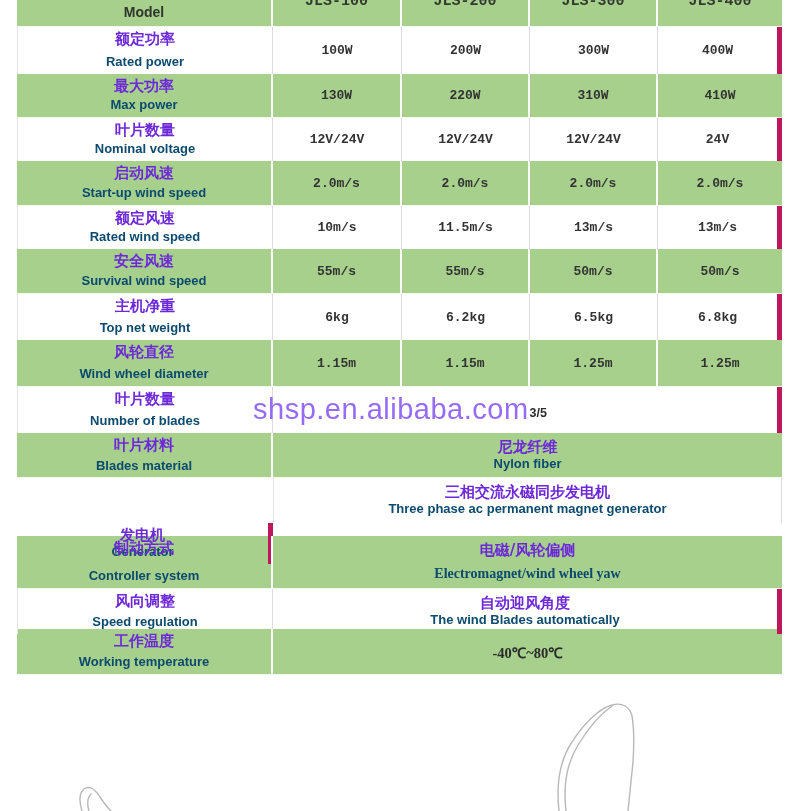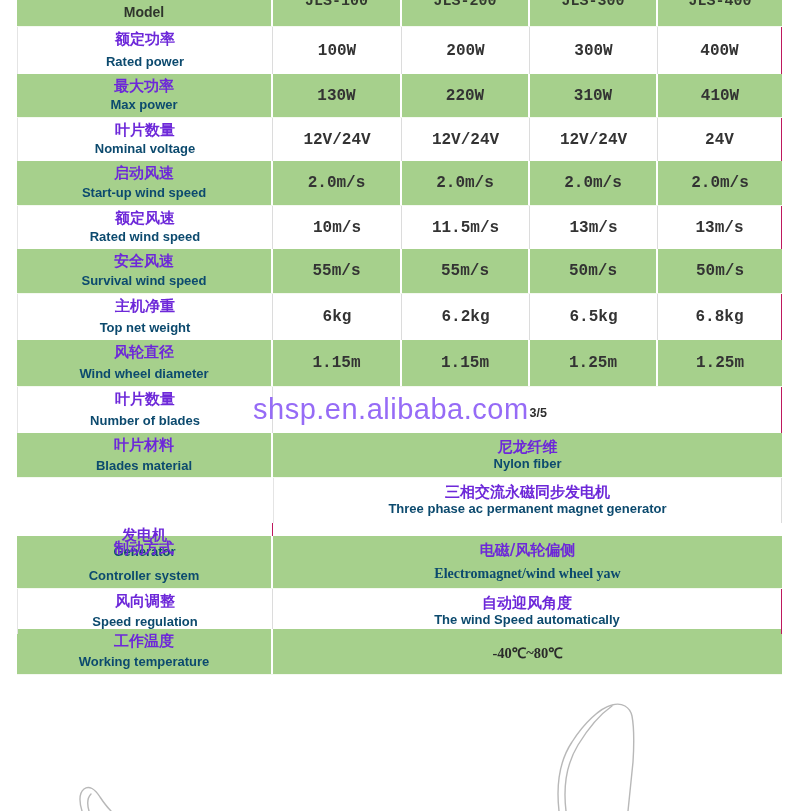--- a/index.html
+++ b/index.html
@@ -18,34 +18,34 @@
   }
   .row.green{background:#a6d08c;border-bottom:1px solid #f4f9f0;}
   .cell{
     box-sizing:border-box;display:flex;flex-direction:column;
     align-items:center;justify-content:center;min-width:0;
   }
   .green .cell{border-right:2px solid #ffffff;}
   .green .cell:last-child{border-right:none;}
   .white .cell{border-right:1px solid #dcdcdc;}
   .white .cell:first-child{border-left:1px solid #e4e4e4;}
-  .white .cell:last-child{border-right:1px solid #be185d;}
+  .white .cell:last-child{border-right:5px solid #be185d;}
   .cell.label{justify-content:space-between;padding:4px 2px 5px;}
   .zh,.mzh{
     font-weight:bold;font-size:15px;color:#6d28d9;
     font-family:"DejaVu Sans","Liberation Sans",sans-serif;
     line-height:17px;white-space:nowrap;
   }
   .en,.men{
     font-weight:bold;font-size:13px;color:#0c4a6e;
     font-family:"Liberation Sans",sans-serif;line-height:15px;white-space:nowrap;
   }
   .men.serif{font-family:"Liberation Serif",serif;font-size:14px;}
   .val span{
-    font-weight:bold;font-size:16px;color:#333333;
+    font-weight:bold;font-size:13px;color:#333333;
     font-family:"Liberation Mono",monospace;white-space:nowrap;
   }
   .cell.merged,.cell.merged2{grid-column:2 / 6;}
   .cell.merged span{
     font-weight:bold;font-size:14px;color:#2a2a2a;
     font-family:"Liberation Mono",monospace;
   }
   .cell.merged.serif span{font-family:"Liberation Serif",serif;font-size:14.5px;}
   .cell.merged2{justify-content:space-between;padding:6px 2px 7px;}
   
@@ -280,21 +280,21 @@
           <span class="men serif">Electromagnet/wind wheel yaw</span>
         </div>
       </div>
       <div class="row white" style="height: 40px;">
         <div class="cell label">
           <span class="zh">风向调整</span>
           <span class="en">Speed regulation</span>
         </div>
         <div class="cell merged2">
           <span class="mzh">自动迎风角度</span>
-          <span class="men">The wind Speed automatically</span>
+          <span class="men">The wind Blades automatically</span>
         </div>
       </div>
       <div class="row green" style="height: 45px;">
         <div class="cell label">
           <span class="zh">工作温度</span>
           <span class="en">Working temperature</span>
         </div>
         <div class="cell merged serif">
           <span>-40℃~80℃</span>
         </div>

